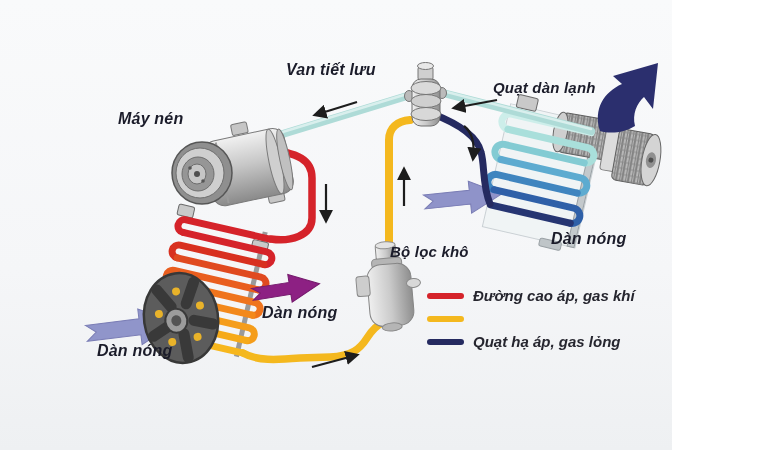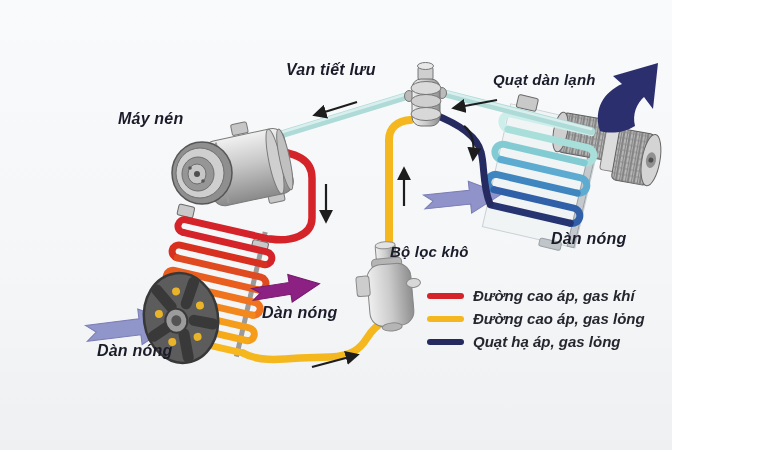--- a/index.html
+++ b/index.html
@@ -182,37 +182,36 @@
     <path d="M357 102 L315 115" marker-end="url(#ah)"></path>
     <path d="M497 100 L454 108" marker-end="url(#ah)"></path>
     <path d="M464 126 C472 132 475 143 473 159" marker-end="url(#ah)"></path>
     <path d="M326 184 L326 221" marker-end="url(#ah)"></path>
     <path d="M404 206 L404 169" marker-end="url(#ah)"></path>
     <path d="M312 367 L357 355" marker-end="url(#ah)"></path>
   </g>
 </svg>
 
 <div class="lbl" style="left:286px;top:61px;">Van tiết lưu</div>
-<div class="lbl small" style="left:493px;top:71px;">Quạt dàn lạnh</div>
+<div class="lbl small" style="left:493px;top:79px;">Quạt dàn lạnh</div>
 <div class="lbl" style="left:118px;top:110px;text-align:center;">Máy nén</div>
 <div class="lbl small" style="left:390px;top:243px;">Bộ lọc khô</div>
 <div class="lbl" style="left:551px;top:230px;">Dàn nóng</div>
 <div class="lbl" style="left:262px;top:304px;">Dàn nóng</div>
 <div class="lbl" style="left:97px;top:341px;line-height:19px;">
   <div>Dàn nóng</div>
 </div>
 
 <div class="legend">
   <div class="legend-row">
     <span class="swatch" style="background-color: rgb(213, 35, 42);"></span>
     <span class="legend-text">Đường cao áp, gas khí</span>
   </div>
   <div class="legend-row">
     <span class="swatch" style="background-color: rgb(244, 184, 30);"></span>
-    <span class="legend-text">Đường cao áp, gas lỏng</span>
   </div>
   <div class="legend-row">
     <span class="swatch" style="background-color: rgb(37, 42, 96);"></span>
     <span class="legend-text">Quạt hạ áp, gas lỏng</span>
   </div>
 </div>
 
 </div>
 
 </body></html>

